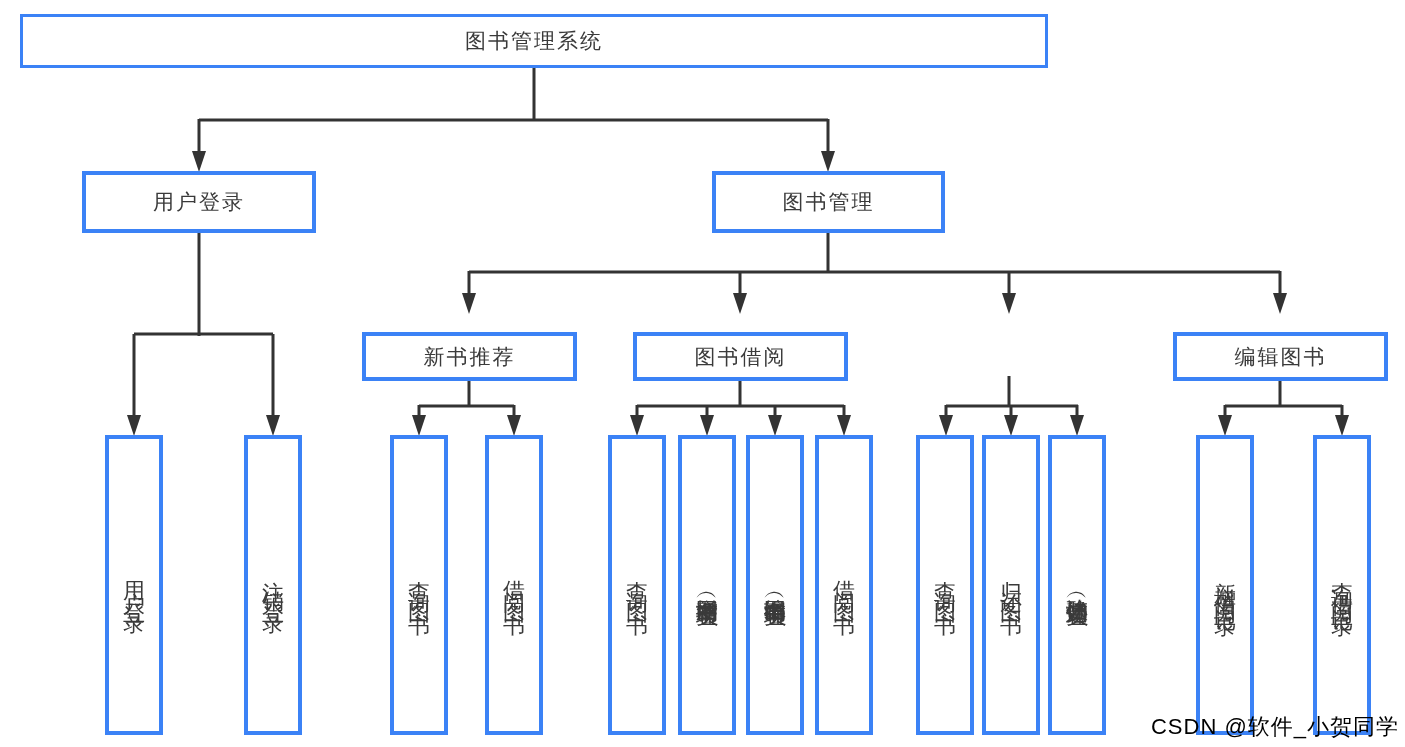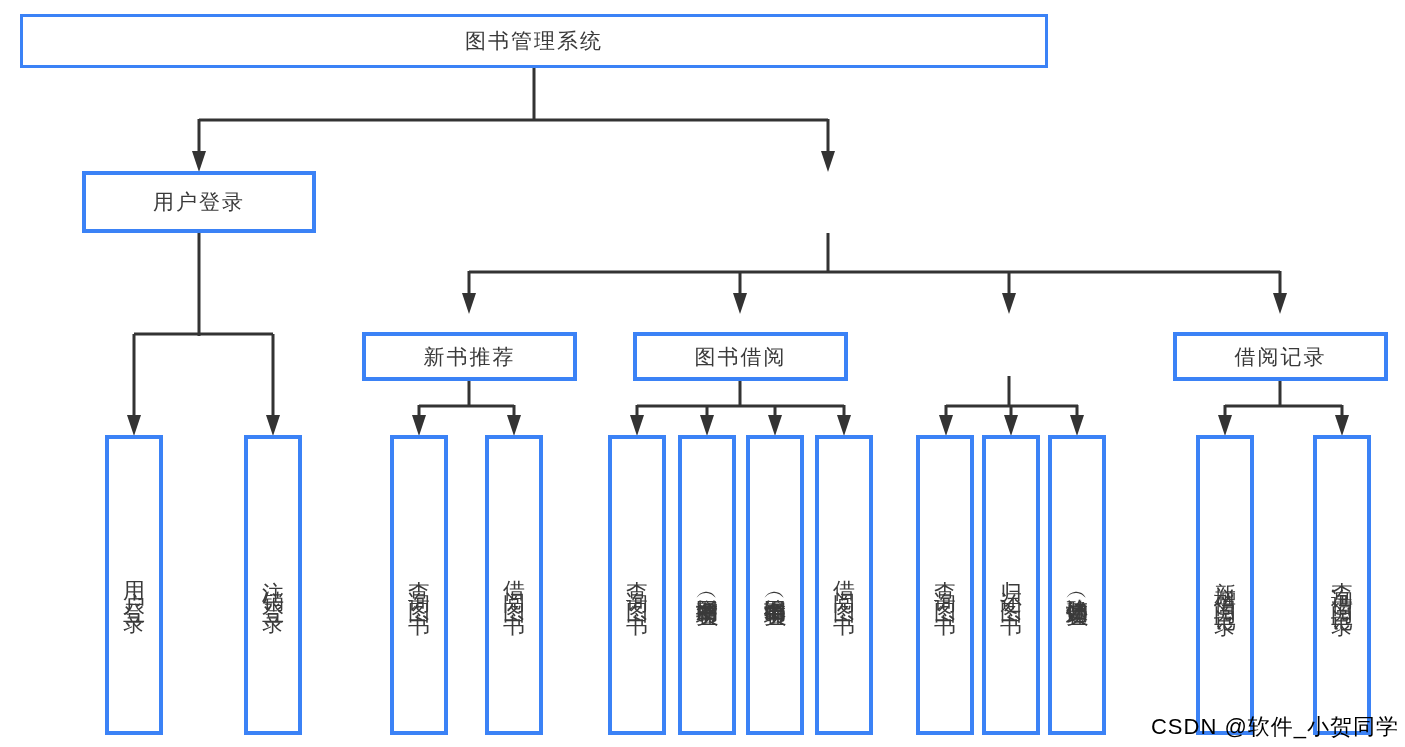--- a/index.html
+++ b/index.html
@@ -131,24 +131,25 @@
       <polygon points="1004,415 1018,415 1011,436"></polygon>
       <polygon points="1070,415 1084,415 1077,436"></polygon>
       <polygon points="1218,415 1232,415 1225,436"></polygon>
       <polygon points="1335,415 1349,415 1342,436"></polygon>
     </g>
   </svg>
 
   <div class="box root h">图书管理系统</div>
 
   <div class="box lvl2 h" style="left:82px; width:234px;">用户登录</div>
+  <div class="box lvl2 h" style="left:712px; width:233px;">图书管理</div>
 
   <div class="box lvl3 h" style="left:362px; width:215px;">新书推荐</div>
   <div class="box lvl3 h" style="left:633px; width:215px;">图书借阅</div>
-  <div class="box lvl3 h" style="left:1173px; width:215px;">借阅记录</div>
+  <div class="box lvl3 h" style="left:1173px; width:215px;">编辑图书</div>
 
   <div class="box leaf sp-l" style="left:105px;">用户登录</div>
   <div class="box leaf sp-l" style="left:244px;">注销登录</div>
 
   <div class="box leaf sp-l" style="left:390px;">查询图书</div>
   <div class="box leaf sp-l" style="left:485px;">借阅图书</div>
 
   <div class="box leaf sp-l" style="left:608px;">查询图书</div>
   <div class="box leaf sp-s" style="left:678px;">新增图书（管理员）</div>
   <div class="box leaf sp-s" style="left:746px;">编辑图书（管理员）</div>

